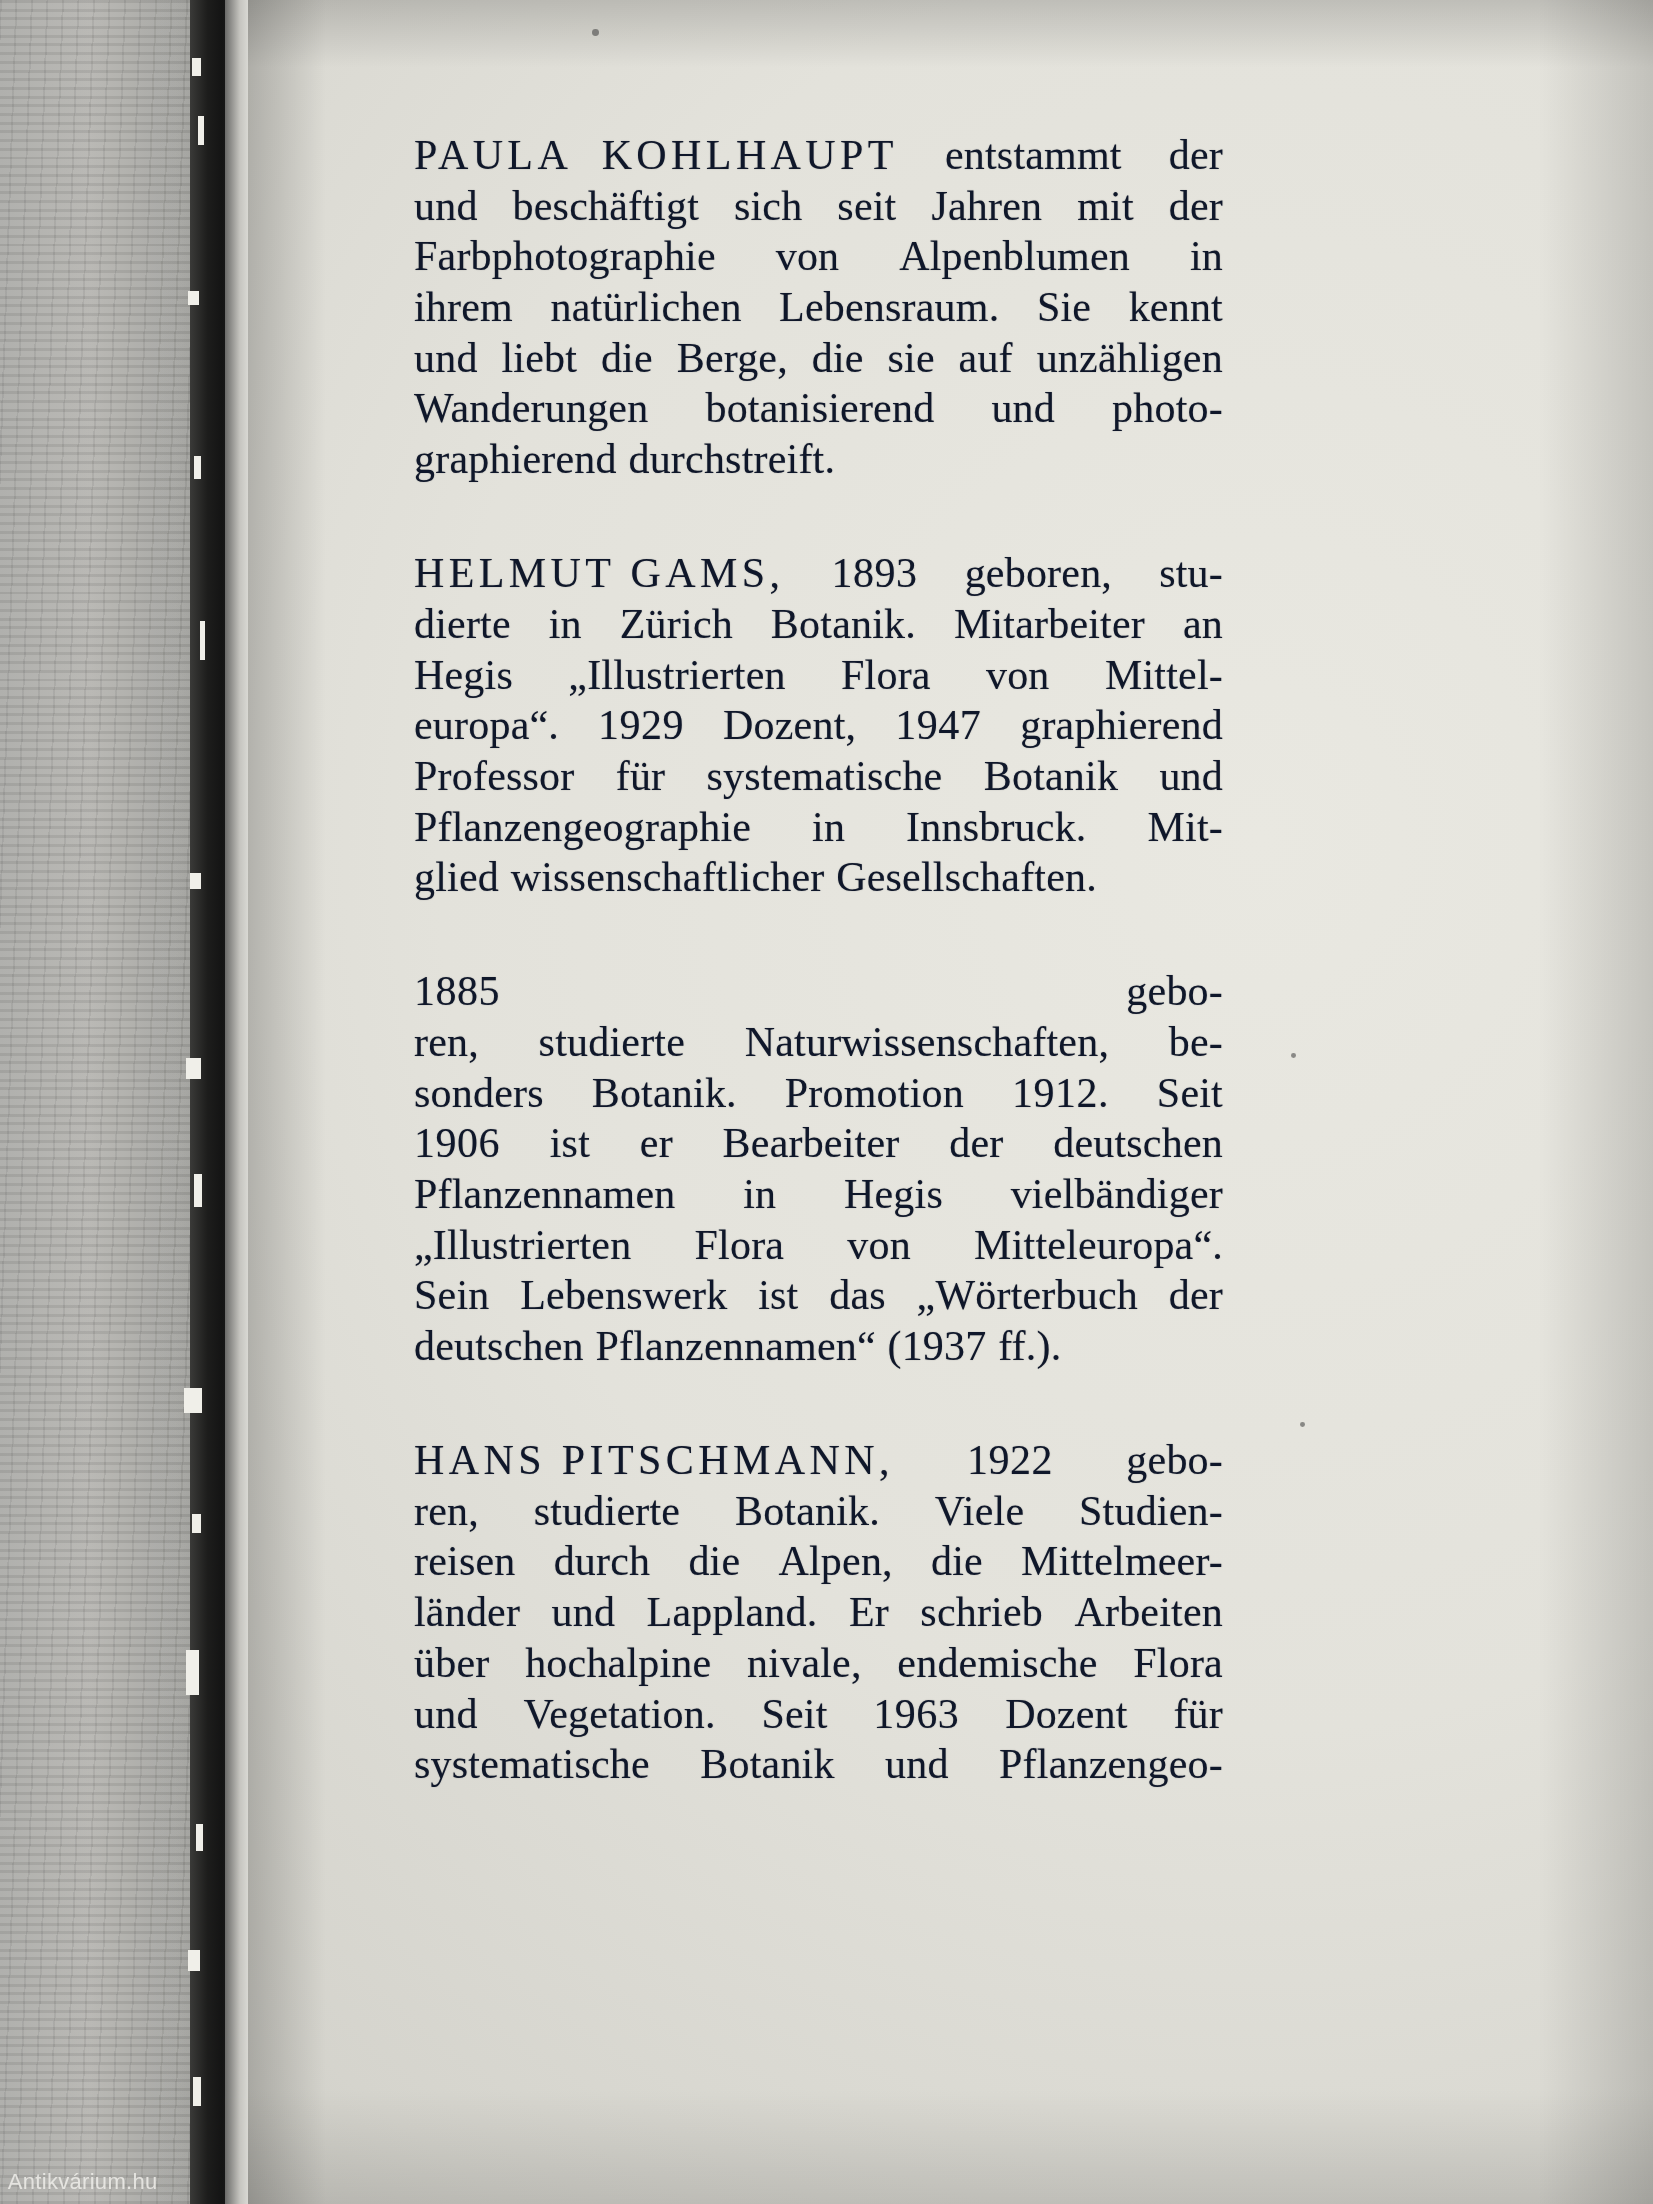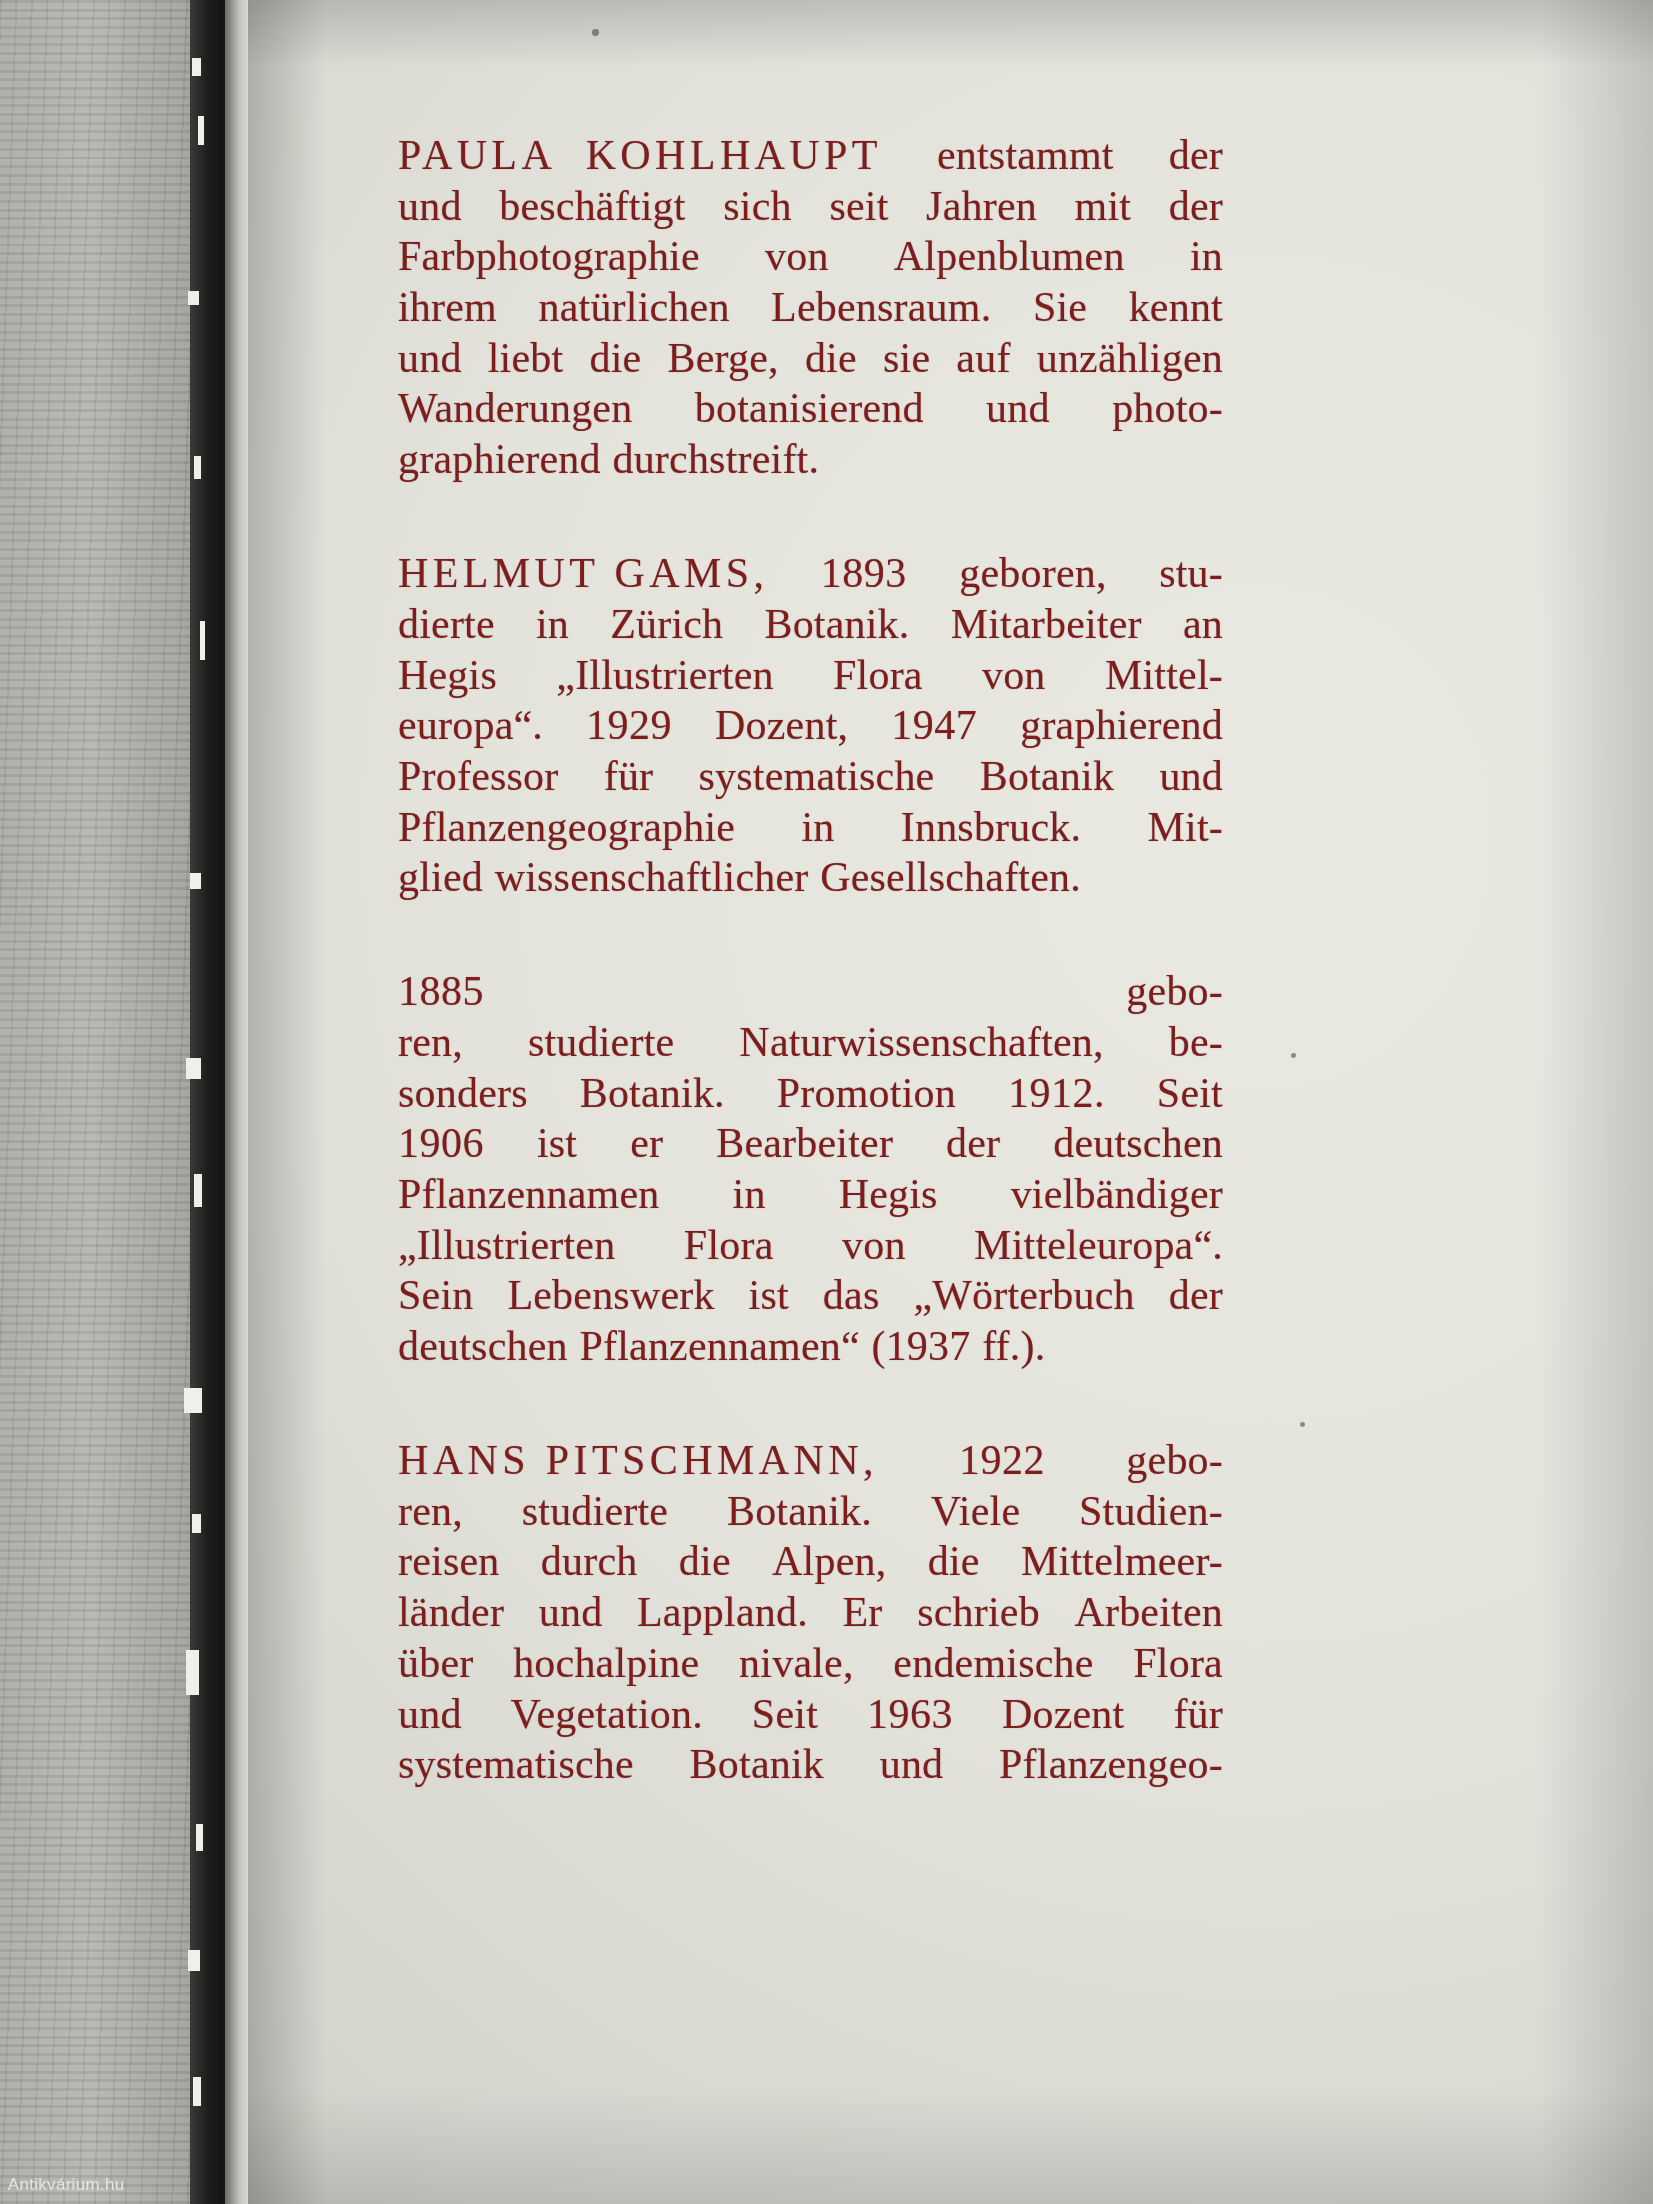--- a/index.html
+++ b/index.html
@@ -92,24 +92,24 @@
   }
 
   
   .text-block {
     position: absolute;
     left: 398px;
     top: 134px;
     width: 825px;
   }
   .para {
-    margin: 0 0 72px 0;
+    margin: 0 0 72px 16px;
     font-size: 42px;
     line-height: 1.0;
-    color: #7f1d1d;
+    color: #0f172a;
     text-align: justify;
     letter-spacing: 0.2px;
     word-spacing: 1px;
     text-shadow: 0 0 1.2px rgba(20,20,25,0.35);
   }
   .para:last-child { margin-bottom: 0; }
   .para .line {
     display: block;
     white-space: nowrap;
     margin-bottom: 8.7px;
@@ -125,21 +125,21 @@
     font-weight: 400;
   }
   .num { letter-spacing: 0.5px; }
 
   
   .watermark {
     position: absolute;
     left: 7.8px;
     bottom: 9.7px;
     font-family: "Liberation Sans", sans-serif;
-    font-size: 17px;
+    font-size: 22px;
     color: #efeeea;
     opacity: .85;
     letter-spacing: 0.3px;
   }
   .dust {
     position: absolute;
     background: #3d3d3d;
     border-radius: 50%;
     opacity: .55;
   }

